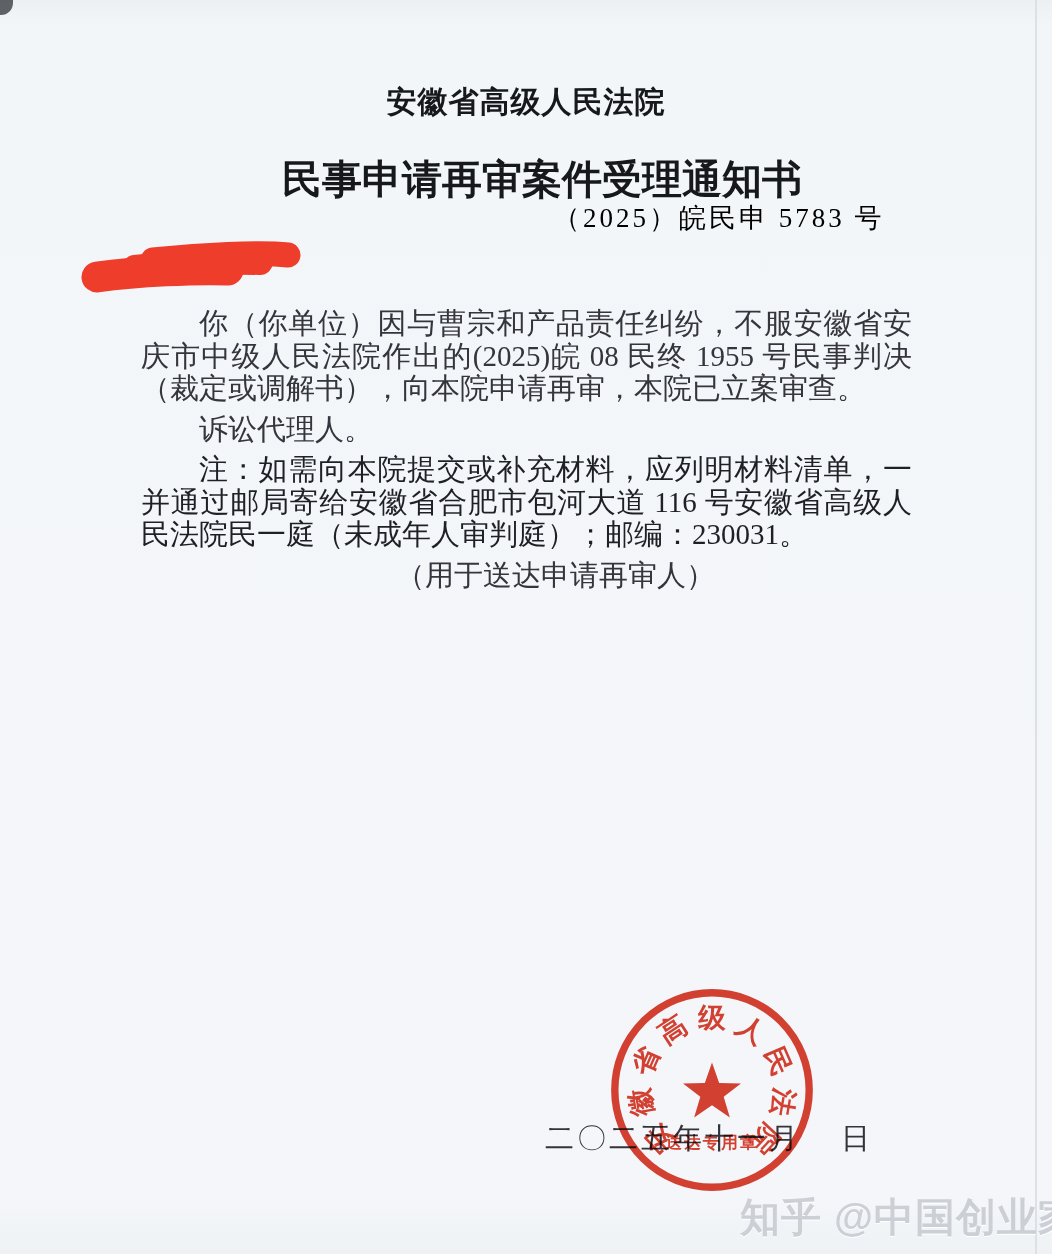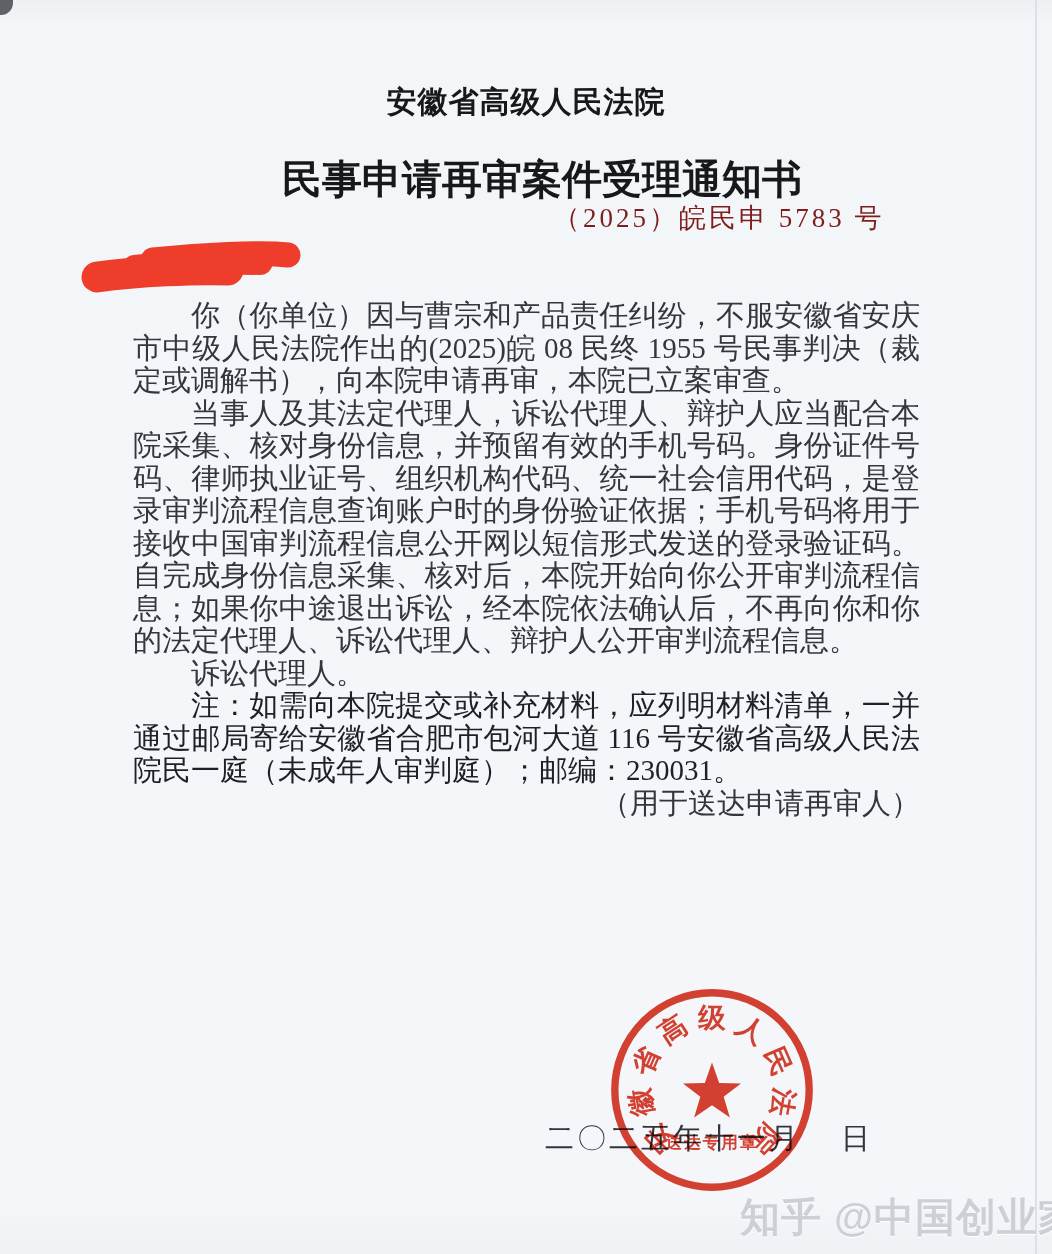--- a/index.html
+++ b/index.html
@@ -55,46 +55,46 @@
     font-size: 40px;
     letter-spacing: 0px;
     color: #17181c;
   }
   .case-no {
     position: absolute;
     top: 200px;
     left: 553px;
     font-size: 27px;
     letter-spacing: 3px;
-    color: #7f1d1d;
+    color: #000000;
   }
   .redaction {
     position: absolute;
     left: 75px; top: 238px;
   }
   .body-text {
     position: absolute;
     left: 133px;
     top: 299px;
     width: 787px;
     font-size: 29px;
     line-height: 32.5px;
     color: #34353d;
     text-align: justify;
   }
   .body-text p {
-    margin: 0;
+    margin: 8px;
     text-indent: 2em;
   }
   .body-text p.bold {
     font-weight: normal;
     color: #1f2026;
   }
   .body-text p.no-justify {
-    text-align: right;
+    text-align: center;
   }
   .date-line {
     position: absolute;
     top: 1119px;
     left: 545px;
     font-size: 29px;
     letter-spacing: 3px;
     color: #33343b;
     white-space: nowrap;
   }
@@ -140,21 +140,20 @@
   <div class="case-no">（2025）皖民申 5783 号</div>
 
   <svg class="redaction" width="230" height="60" viewBox="0 0 230 60">
     <path class="red-stroke" d="M 78 22 C 125 17, 185 14, 213 17" fill="none" stroke-width="25" stroke-linecap="round" stroke="#ee3e2b"></path>
     <path class="red-stroke" d="M 22 39 C 65 33, 120 31, 153 32" fill="none" stroke-width="31" stroke-linecap="round" stroke="#ee3e2b"></path>
     <path class="red-stroke" d="M 60 30 C 100 25, 150 23, 185 24" fill="none" stroke-width="26" stroke-linecap="round" stroke="#ee3e2b"></path>
   </svg>
 
   <div class="body-text">
     <p>你（你单位）因与曹宗和产品责任纠纷，不服安徽省安庆市中级人民法院作出的(2025)皖 08 民终 1955 号民事判决（裁定或调解书），向本院申请再审，本院已立案审查。</p>
-    <p>当事人及其法定代理人，诉讼代理人、辩护人应当配合本院采集、核对身份信息，并预留有效的手机号码。身份证件号码、律师执业证号、组织机构代码、统一社会信用代码，是登录审判流程信息查询账户时的身份验证依据；手机号码将用于接收中国审判流程信息公开网以短信形式发送的登录验证码。自完成身份信息采集、核对后，本院开始向你公开审判流程信息；如果你中途退出诉讼，经本院依法确认后，不再向你和你的法定代理人、诉讼代理人、辩护人公开审判流程信息。</p>
     <p>诉讼代理人。</p>
     <p class="bold">注：如需向本院提交或补充材料，应列明材料清单，一并通过邮局寄给安徽省合肥市包河大道 116 号安徽省高级人民法院民一庭（未成年人审判庭）；邮编：230031。</p>
     <p class="no-justify">（用于送达申请再审人）</p>
   </div>
 
   <div class="date-line">
     <span>二〇二五年十一月</span><span class="date-day">日</span>
   </div>
 
   <svg class="seal" id="seal" viewBox="0 0 220 220">

